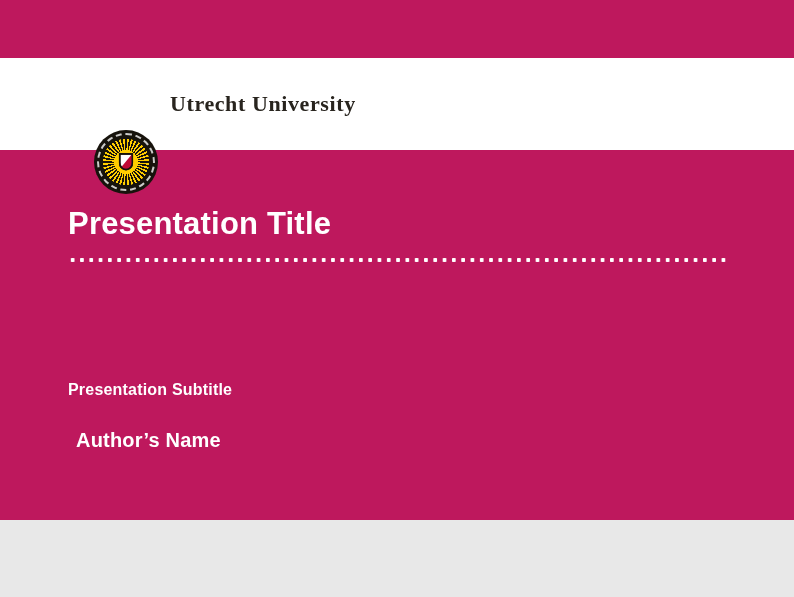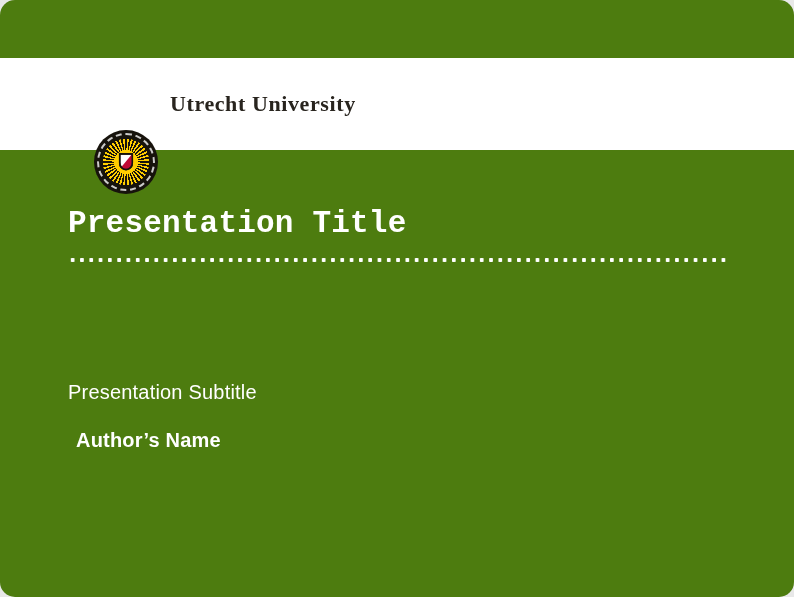--- a/index.html
+++ b/index.html
@@ -1,25 +1,24 @@
 <!DOCTYPE html>
 <html><head>
 <meta charset="utf-8">
 <style>
   html, body { margin: 0; padding: 0; background: #e8e8e8; }
   * { box-sizing: border-box; }
 
   .slide {
     position: relative;
     width: 794px;
-    height: 597px;
-    background: #4d7c0f;
+    height: 520px;
+    background: #be185d;
     overflow: hidden;
     font-family: "Liberation Sans", sans-serif;
-    border-radius: 15px;
   }
 
   
   .white-band {
     position: absolute;
     top: 58px;
     left: 0;
     width: 100%;
     height: 92px;
     background: #FFFFFF;
@@ -77,39 +76,38 @@
   
   .title {
     position: absolute;
     left: 68px;
     top: 206px;
     font-size: 31px;
     font-weight: 700;
     line-height: 1.15;
     color: #FFFFFF;
     letter-spacing: 0.2px;
-    font-family: Liberation Mono, monospace;
   }
   .dotted-rule {
     position: absolute;
     left: 68px;
     top: 257px;
     width: 660px;
     height: 6px;
     background-image: radial-gradient(circle 2.1px at center, #FFFFFF 97%, rgba(255,255,255,0) 100%);
     background-size: 9.3px 6px;
     background-repeat: repeat-x;
   }
 
   .subtitle {
     position: absolute;
     left: 68px;
     top: 381px;
-    font-size: 20px;
-    font-weight: 400;
+    font-size: 16px;
+    font-weight: 700;
     color: #FFFFFF;
     letter-spacing: 0.2px;
   }
   .author {
     position: absolute;
     left: 76px;
     top: 429px;
     font-size: 20px;
     font-weight: 700;
     color: #FFFFFF;

